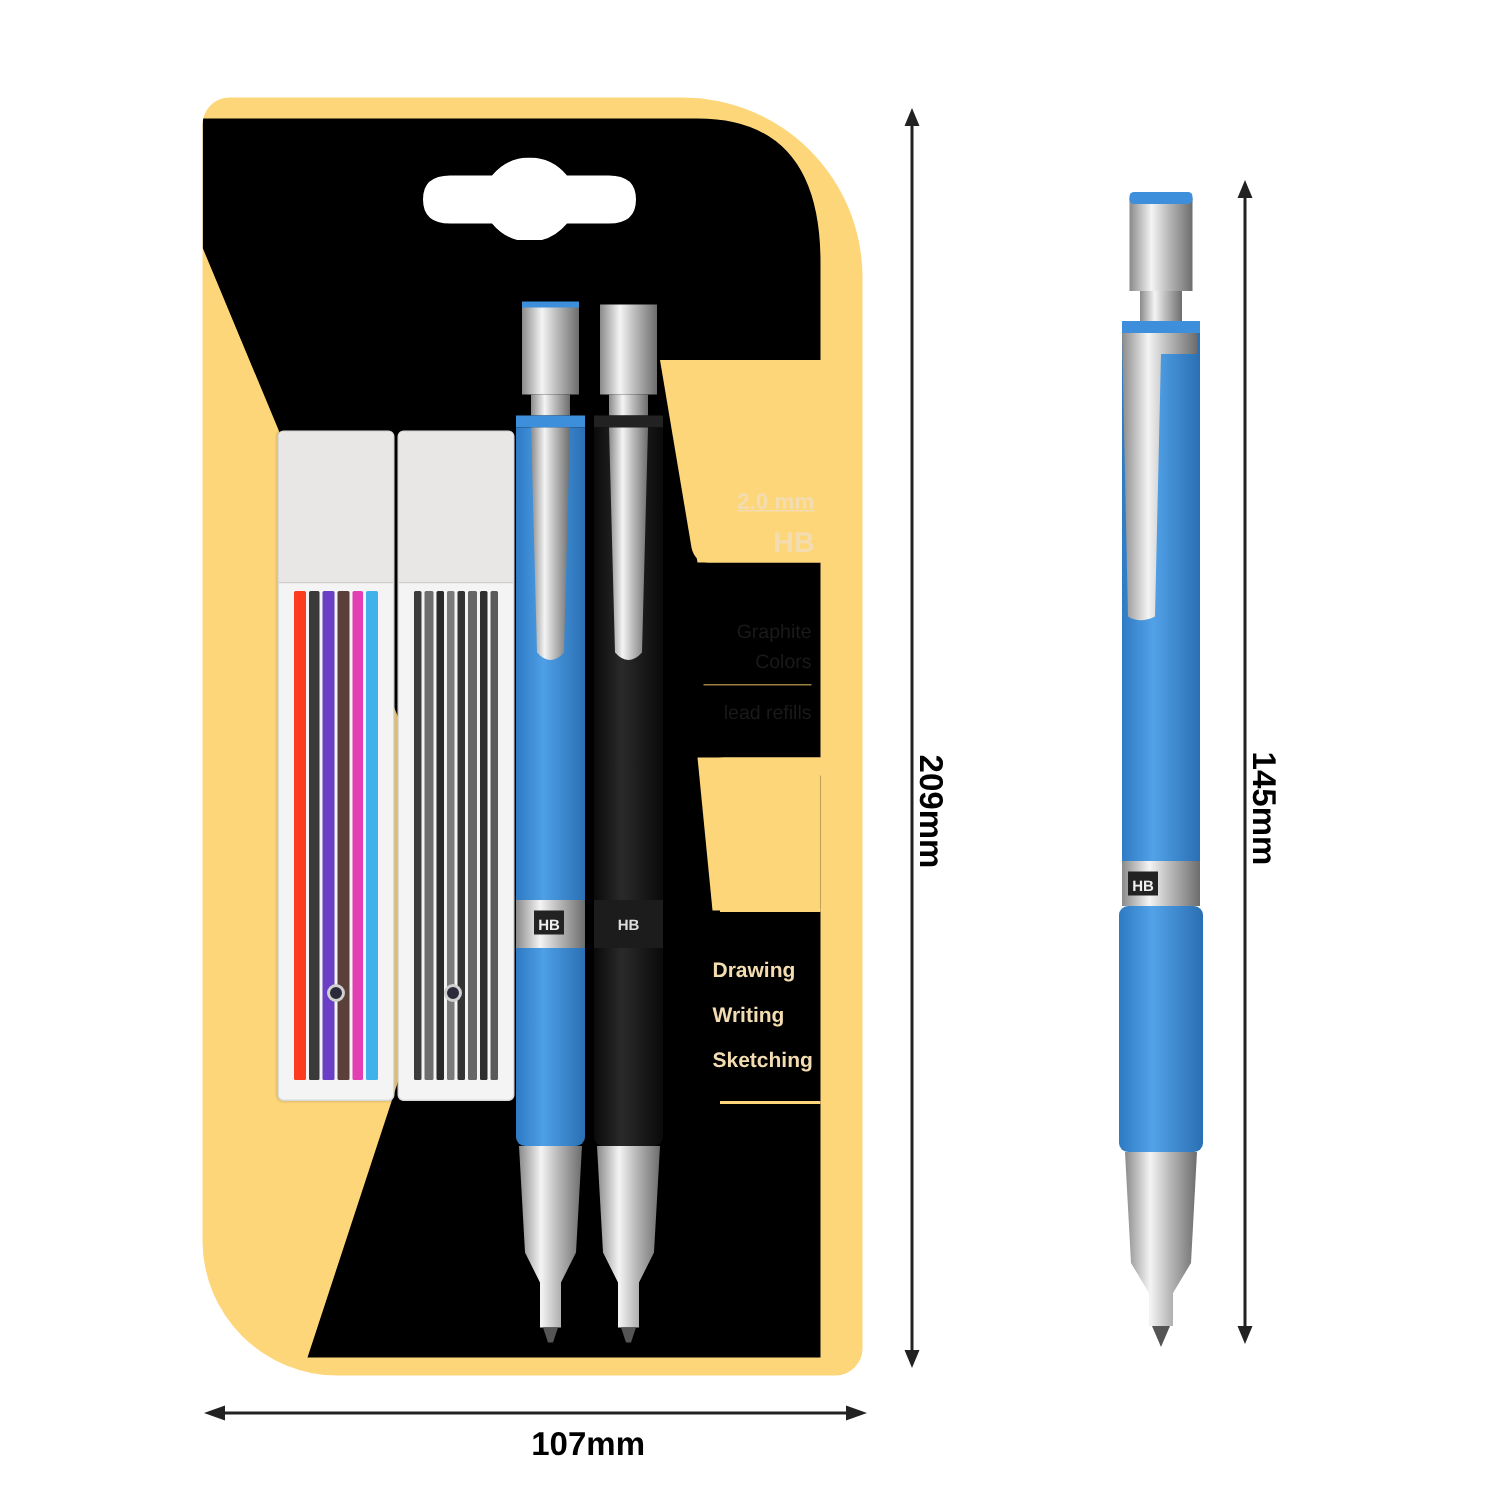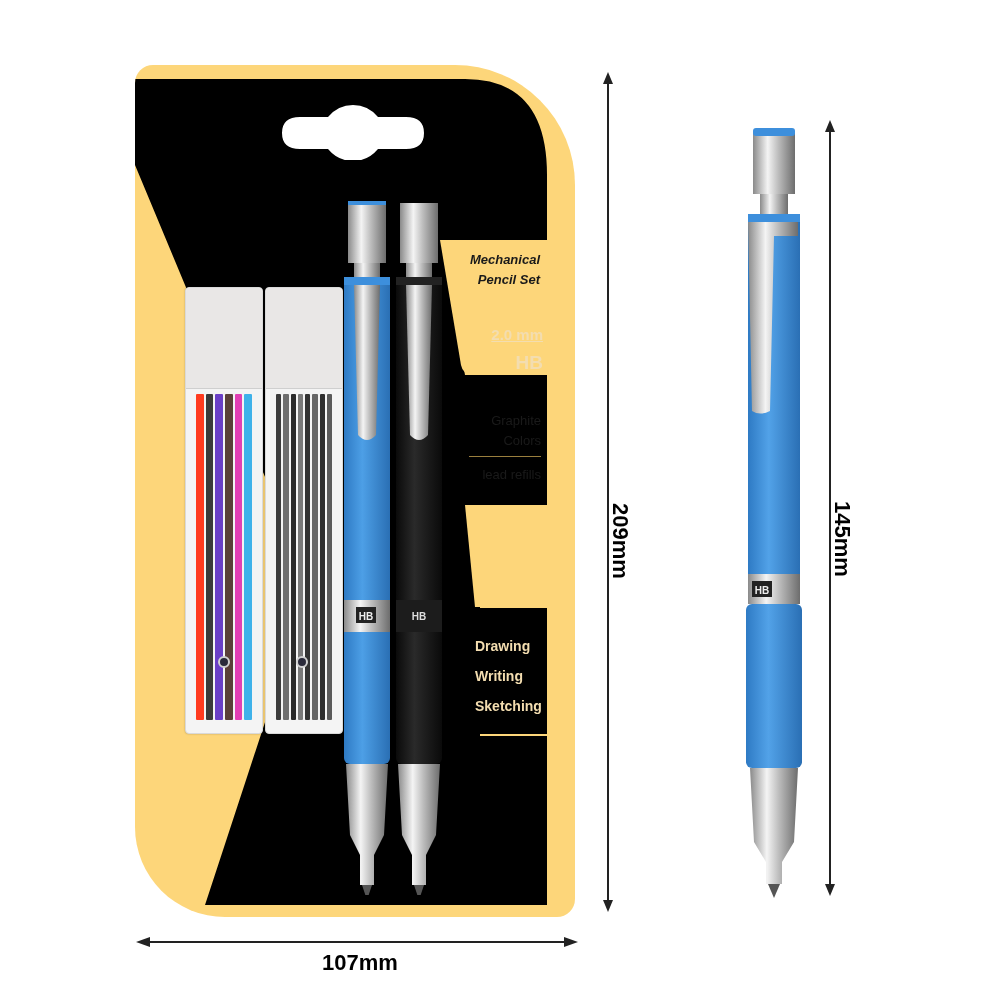--- a/index.html
+++ b/index.html
@@ -116,24 +116,20 @@
       <rect x="2" y="90" width="46" height="390" fill="url(#blackg)"></rect>
       <path d="M12 90 L38 90 L34 240 Q25 250 16 240 Z" fill="url(#chrome)"></path>
       <rect x="2" y="405" width="46" height="32" fill="#1c1c1c"></rect>
       <text x="25" y="425" font-size="10" fill="#ddd" text-anchor="middle" font-weight="bold">HB</text>
       <rect x="2" y="437" width="46" height="132" rx="6" fill="url(#blackg)"></rect>
       <path d="M4 569 L46 569 L42 640 L32 660 L32 690 L18 690 L18 660 L8 640 Z" fill="url(#chrome)"></path>
       <path d="M20 690 L30 690 L25 705 Z" fill="#555"></path>
     </g>
   </svg>
 
-  <div class="abs panel-text" style="left:305px;top:185px;width:100px;font-style:italic;line-height:20px;">
-    <div>Mechanical</div>
-    <div>Pencil Set</div>
-  </div>
   <div class="abs" style="left:330px;top:256px;width:78px;text-align:right;color:#f3ddb0;font-weight:bold;line-height:28px;">
     <div style="font-size:15px;text-decoration:underline;">2.0 mm</div>
     <div style="font-size:19px;">HB</div>
   </div>
   <div class="abs" style="left:340px;top:566px;width:80px;color:#f3ddb0;font-weight:bold;font-size:14px;line-height:30px;">
     <div>Drawing</div>
     <div>Writing</div>
     <div>Sketching</div>
   </div>
   <div class="abs panel-text" style="left:320px;top:346px;width:86px;font-weight:normal;line-height:20px;font-size:13px;">
@@ -149,21 +145,21 @@
   <path d="M10 0 L5 12 L15 12 Z" fill="#222"></path>
     <path d="M10 840 L5 828 L15 828 Z" fill="#222"></path>
 </svg>
 <div class="abs dim-label vert" style="left:570px;top:528px;width:100px;text-align:center;">209mm</div>
 
 <svg class="abs" style="left:136px;top:934px;" width="442" height="16">
   <line x1="10" y1="8" x2="432" y2="8" stroke="#222" stroke-width="2"></line>
   <path d="M0 8 L14 3 L14 13 Z" fill="#222"></path>
     <path d="M442 8 L428 3 L428 13 Z" fill="#222"></path>
 </svg>
-<div class="abs dim-label" style="left:290px;top:950px;width:140px;text-align:center;">107mm</div>
+<div class="abs dim-label" style="left:290px;top:950px;width:140px;text-align:right;">107mm</div>
 
 <svg class="abs" style="left:740px;top:126px;" width="70" height="772" viewBox="0 0 70 772">
   <defs>
     <linearGradient id="chrome2" x1="0" x2="1">
       <stop offset="0" stop-color="#8a8a8a"></stop>
         <stop offset="0.35" stop-color="#f4f4f4"></stop>
         <stop offset="0.6" stop-color="#bdbdbd"></stop>
         <stop offset="1" stop-color="#6d6d6d"></stop>
     </linearGradient>
     <linearGradient id="blueg2" x1="0" x2="1">

